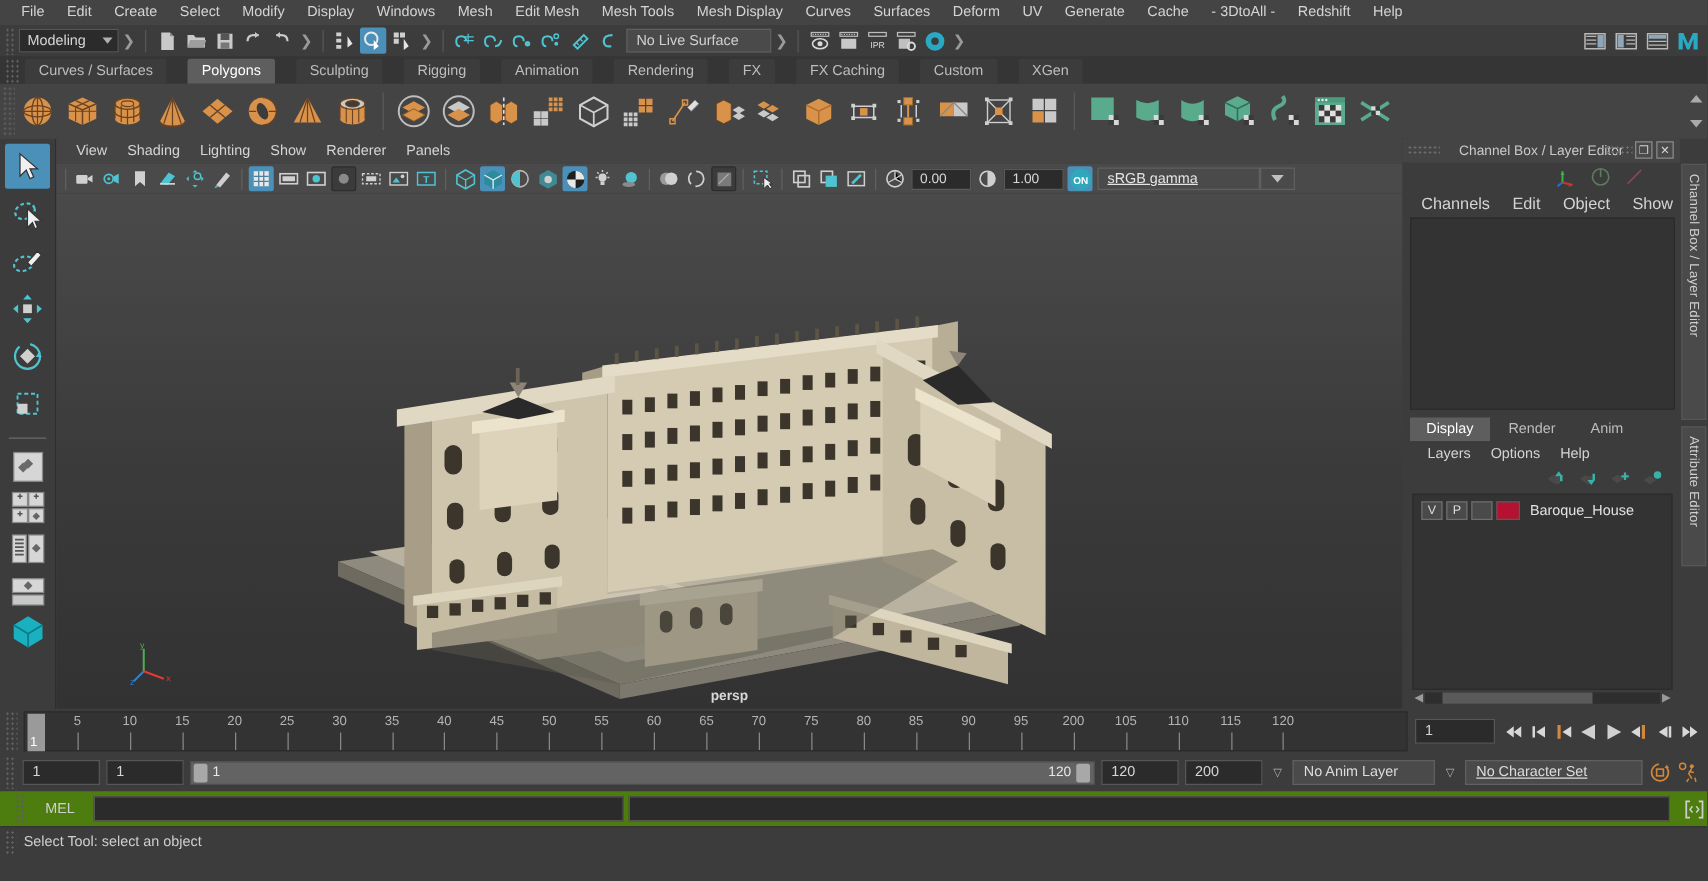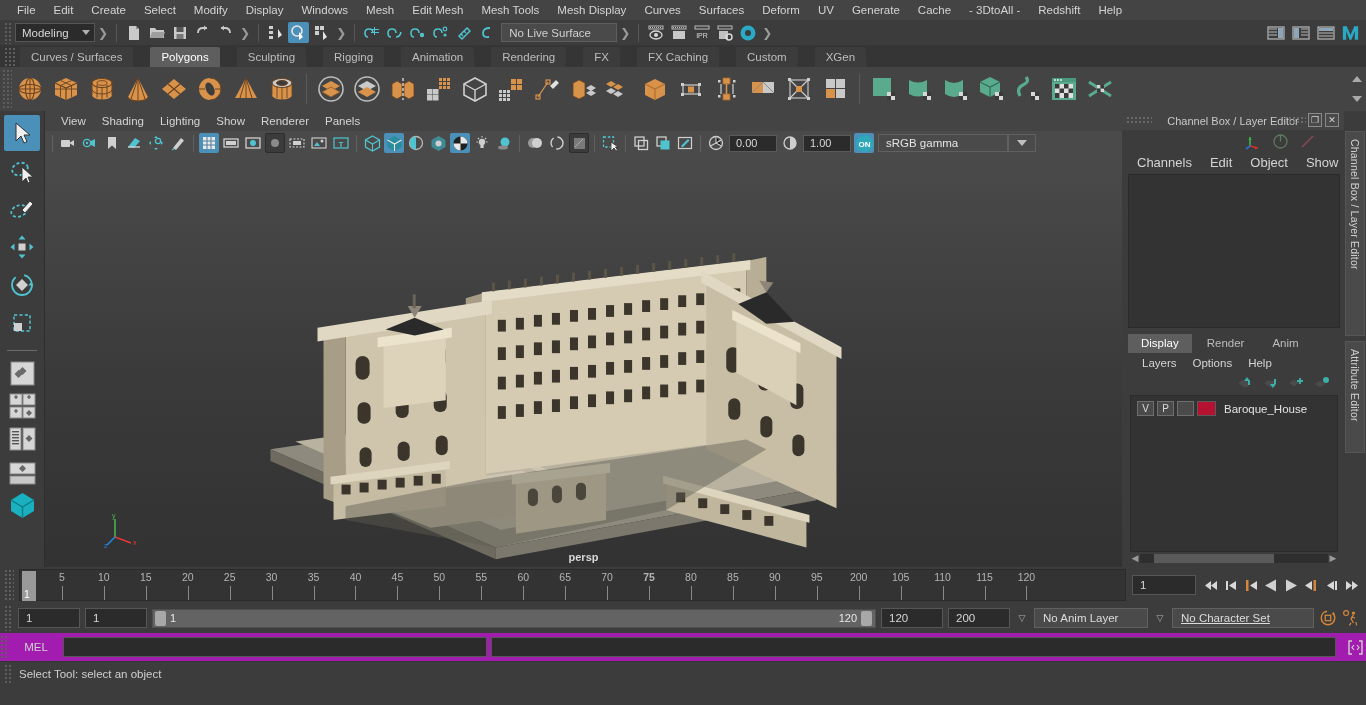--- a/index.html
+++ b/index.html
@@ -61,21 +61,21 @@
   .vpmenu{height:20px;background:#444;display:flex;align-items:center;padding-left:8px;}
   .vpmenu .mi{padding:0 8px;color:#d4d4d4;font-size:11.5px;line-height:20px;}
   .vptool{height:24px;background:#4a4a4a;display:flex;align-items:center;padding-left:3px;}
   .vpi{width:20px;height:20px;margin:0 1px;display:flex;align-items:center;justify-content:center;border-radius:2px;}
   .vpi.on{background:#4a90b8;}
   .vpi.sunk{background:#3b3b3b;border:1px solid #2d2d2d;}
   .vsep{width:1px;height:17px;background:#606060;margin:0 4px;}
   .numfield{width:48px;height:17px;background:#2b2b2b;border:1px solid #5a5a5a;color:#d8d8d8;font-size:11px;
             display:flex;align-items:center;padding-left:6px;margin:0 2px;}
   .gammabox{width:130px;height:18px;background:#4a4a4a;border:1px solid #606060;color:#e4e4e4;font-size:11.5px;
-            display:flex;align-items:center;padding-left:7px;margin-left:3px;}
+            display:flex;align-items:center;padding-left:7px;margin-left:3px;text-decoration:underline;}
   .gammadrop{width:28px;height:18px;background:#4a4a4a;border:1px solid #606060;display:flex;align-items:center;justify-content:center;}
 
   .viewport{flex:1;position:relative;background:#3c3c3c;overflow:hidden;}
   .vp-gradient{position:absolute;inset:0;background:linear-gradient(#4a4a4a 0%,#3a3a3a 55%,#323232 100%);}
   .persplabel{position:absolute;bottom:4px;left:0;right:0;text-align:center;color:#d8d8d8;font-size:11px;font-weight:bold;}
   .axisgiz{position:absolute;left:58px;bottom:18px;width:40px;height:40px;}
 
   
   .rpanel{width:222px;background:#3c3c3c;display:flex;flex-direction:column;}
   .rp-title{height:19px;background:#444;display:flex;align-items:center;justify-content:center;position:relative;font-size:11px;color:#c9c9c9;}
@@ -130,21 +130,21 @@
   .rangebar{flex:1;height:19px;background:#636363;border:1px solid #4e4e4e;position:relative;display:flex;align-items:center;}
   .rthumbL{width:11px;height:15px;background:#a8a8a8;margin-left:2px;border-radius:2px;}
   .rthumbR{width:11px;height:15px;background:#a8a8a8;position:absolute;right:3px;border-radius:2px;}
   .rnum{font-size:11px;color:#e8e8e8;margin-left:4px;}
   .rnumR{position:absolute;right:18px;font-size:11px;color:#e8e8e8;}
   .ddarrow{width:14px;text-align:center;color:#b0b0b0;font-size:9px;}
   .combo{height:20px;background:#4a4a4a;border:1px solid #606060;color:#dcdcdc;font-size:11.5px;
          display:flex;align-items:center;padding-left:8px;}
 
   
-  .melrow{height:28px;background:#a21caf;display:flex;align-items:center;padding-left:0;gap:4px;}
+  .melrow{height:28px;background:#4d7c0f;display:flex;align-items:center;padding-left:12px;gap:4px;}
   .melgrip{width:9px;height:24px;background-image:radial-gradient(#5e5e5e 1px,transparent 1px);background-size:4px 4px;}
   .mellabel{width:46px;text-align:center;font-size:11.5px;color:#d0d0d0;}
   .melinput{width:424px;height:20px;background:#2b2b2b;border:1px solid #565656;}
   .melout{flex:1;height:20px;background:#2b2b2b;border:1px solid #565656;margin-right:4px;}
   .melbtn{width:22px;height:22px;display:flex;align-items:center;justify-content:center;}
 
   
   .helpline{height:24px;background:#3c3c3c;display:flex;align-items:center;padding-left:4px;gap:6px;border-top:1px solid #333;}
   .hgrip{width:9px;height:20px;background-image:radial-gradient(#5e5e5e 1px,transparent 1px);background-size:4px 4px;}
   .helptext{font-size:11.5px;color:#cfcfcf;}
@@ -1307,21 +1307,21 @@
         <div class="tslabel" style="left: 419.355px;">50</div>
         <div class="tstick" style="left: 461.29px;"></div>
         <div class="tslabel" style="left: 461.29px;">55</div>
         <div class="tstick" style="left: 503.226px;"></div>
         <div class="tslabel" style="left: 503.226px;">60</div>
         <div class="tstick" style="left: 545.161px;"></div>
         <div class="tslabel" style="left: 545.161px;">65</div>
         <div class="tstick" style="left: 587.097px;"></div>
         <div class="tslabel" style="left: 587.097px;">70</div>
         <div class="tstick" style="left: 629.032px;"></div>
-        <div class="tslabel" style="left: 629.032px; font-weight: bold;">75</div>
+        <div class="tslabel" style="left: 629.032px;">75</div>
         <div class="tstick" style="left: 670.968px;"></div>
         <div class="tslabel" style="left: 670.968px;">80</div>
         <div class="tstick" style="left: 712.903px;"></div>
         <div class="tslabel" style="left: 712.903px;">85</div>
         <div class="tstick" style="left: 754.839px;"></div>
         <div class="tslabel" style="left: 754.839px;">90</div>
         <div class="tstick" style="left: 796.774px;"></div>
         <div class="tslabel" style="left: 796.774px;">95</div>
         <div class="tstick" style="left: 838.71px;"></div>
         <div class="tslabel" style="left: 838.71px;">200</div>

